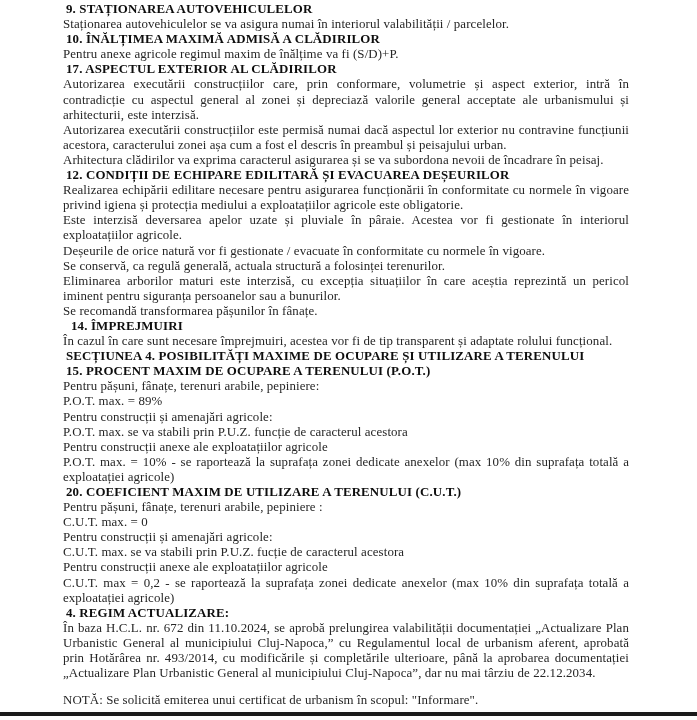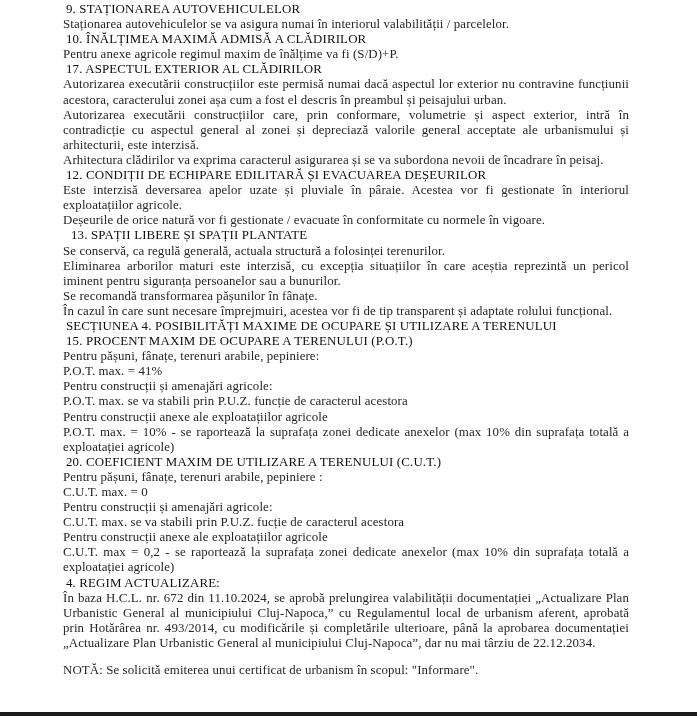--- a/index.html
+++ b/index.html
@@ -17,21 +17,21 @@
     top: 2px;
     width: 566px;
     font-size: 12.9px;
     line-height: 15.1px;
     color: #262626;
     letter-spacing: 0.1px;
   }
   .block { margin: 0; }
   .para { text-align: justify; }
   .heading {
-    font-weight: normal;
+    font-weight: bold;
     color: #0e0e0e;
     padding-left: 3px;
     letter-spacing: 0.15px;
   }
   .heading.indent { padding-left: 8px; }
   .spacer { height: 12px; }
   .bottom-rule {
     position: absolute;
     left: 0;
     width: 697px;
@@ -43,35 +43,36 @@
 </head>
 <body>
 
 <div class="page">
   <div class="doc" id="doc-content">
       <div class="block heading">9. STAȚIONAREA AUTOVEHICULELOR</div>
       <div class="block para">Staționarea autovehiculelor se va asigura numai în interiorul valabilității / parcelelor.</div>
       <div class="block heading">10. ÎNĂLȚIMEA MAXIMĂ ADMISĂ A CLĂDIRILOR</div>
       <div class="block para">Pentru anexe agricole regimul maxim de înălțime va fi (S/D)+P.</div>
       <div class="block heading">17. ASPECTUL EXTERIOR AL CLĂDIRILOR</div>
+      <div class="block para">Autorizarea executării construcțiilor care, prin conformare, volumetrie și aspect exterior, intră în contradicție cu aspectul general al zonei și depreciază valorile general acceptate ale urbanismului și arhitecturii, este interzisă.</div>
       <div class="block para">Autorizarea executării construcțiilor este permisă numai dacă aspectul lor exterior nu contravine funcțiunii acestora, caracterului zonei așa cum a fost el descris în preambul și peisajului urban.</div>
-      <div class="block para">Autorizarea executării construcțiilor care, prin conformare, volumetrie și aspect exterior, intră în contradicție cu aspectul general al zonei și depreciază valorile general acceptate ale urbanismului și arhitecturii, este interzisă.</div>
       <div class="block para">Arhitectura clădirilor va exprima caracterul asigurarea și se va subordona nevoii de încadrare în peisaj.</div>
       <div class="block heading">12. CONDIȚII DE ECHIPARE EDILITARĂ ȘI EVACUAREA DEȘEURILOR</div>
+      <div class="block para">Realizarea echipării edilitare necesare pentru asigurarea funcționării în conformitate cu normele în vigoare privind igiena și protecția mediului a exploatațiilor agricole este obligatorie.</div>
       <div class="block para">Este interzisă deversarea apelor uzate și pluviale în pâraie. Acestea vor fi gestionate în interiorul exploatațiilor agricole.</div>
       <div class="block para">Deșeurile de orice natură vor fi gestionate / evacuate în conformitate cu normele în vigoare.</div>
-      <div class="block heading indent">13. SPAȚII LIBERE ȘI SPAȚII PLANTATE</div>
       <div class="block para">Se conservă, ca regulă generală, actuala structură a folosinței terenurilor.</div>
       <div class="block para">Eliminarea arborilor maturi este interzisă, cu excepția situațiilor în care aceștia reprezintă un pericol iminent pentru siguranța persoanelor sau a bunurilor.</div>
       <div class="block para">Se recomandă transformarea pășunilor în fânațe.</div>
+      <div class="block heading indent">14. ÎMPREJMUIRI</div>
       <div class="block para">În cazul în care sunt necesare împrejmuiri, acestea vor fi de tip transparent și adaptate rolului funcțional.</div>
       <div class="block heading">SECȚIUNEA 4. POSIBILITĂȚI MAXIME DE OCUPARE ȘI UTILIZARE A TERENULUI</div>
       <div class="block heading">15. PROCENT MAXIM DE OCUPARE A TERENULUI (P.O.T.)</div>
       <div class="block para">Pentru pășuni, fânațe, terenuri arabile, pepiniere:</div>
-      <div class="block para">P.O.T. max. = 41%</div>
+      <div class="block para">P.O.T. max. = 89%</div>
       <div class="block para">Pentru construcții și amenajări agricole:</div>
       <div class="block para">P.O.T. max. se va stabili prin P.U.Z. funcție de caracterul acestora</div>
       <div class="block para">Pentru construcții anexe ale exploatațiilor agricole</div>
       <div class="block para">P.O.T. max. = 10% - se raportează la suprafața zonei dedicate anexelor (max 10% din suprafața totală a exploatației agricole)</div>
       <div class="block heading">20. COEFICIENT MAXIM DE UTILIZARE A TERENULUI (C.U.T.)</div>
       <div class="block para">Pentru pășuni, fânațe, terenuri arabile, pepiniere :</div>
       <div class="block para">C.U.T. max. = 0</div>
       <div class="block para">Pentru construcții și amenajări agricole:</div>
       <div class="block para">C.U.T. max. se va stabili prin P.U.Z. fucție de caracterul acestora</div>
       <div class="block para">Pentru construcții anexe ale exploatațiilor agricole</div>

